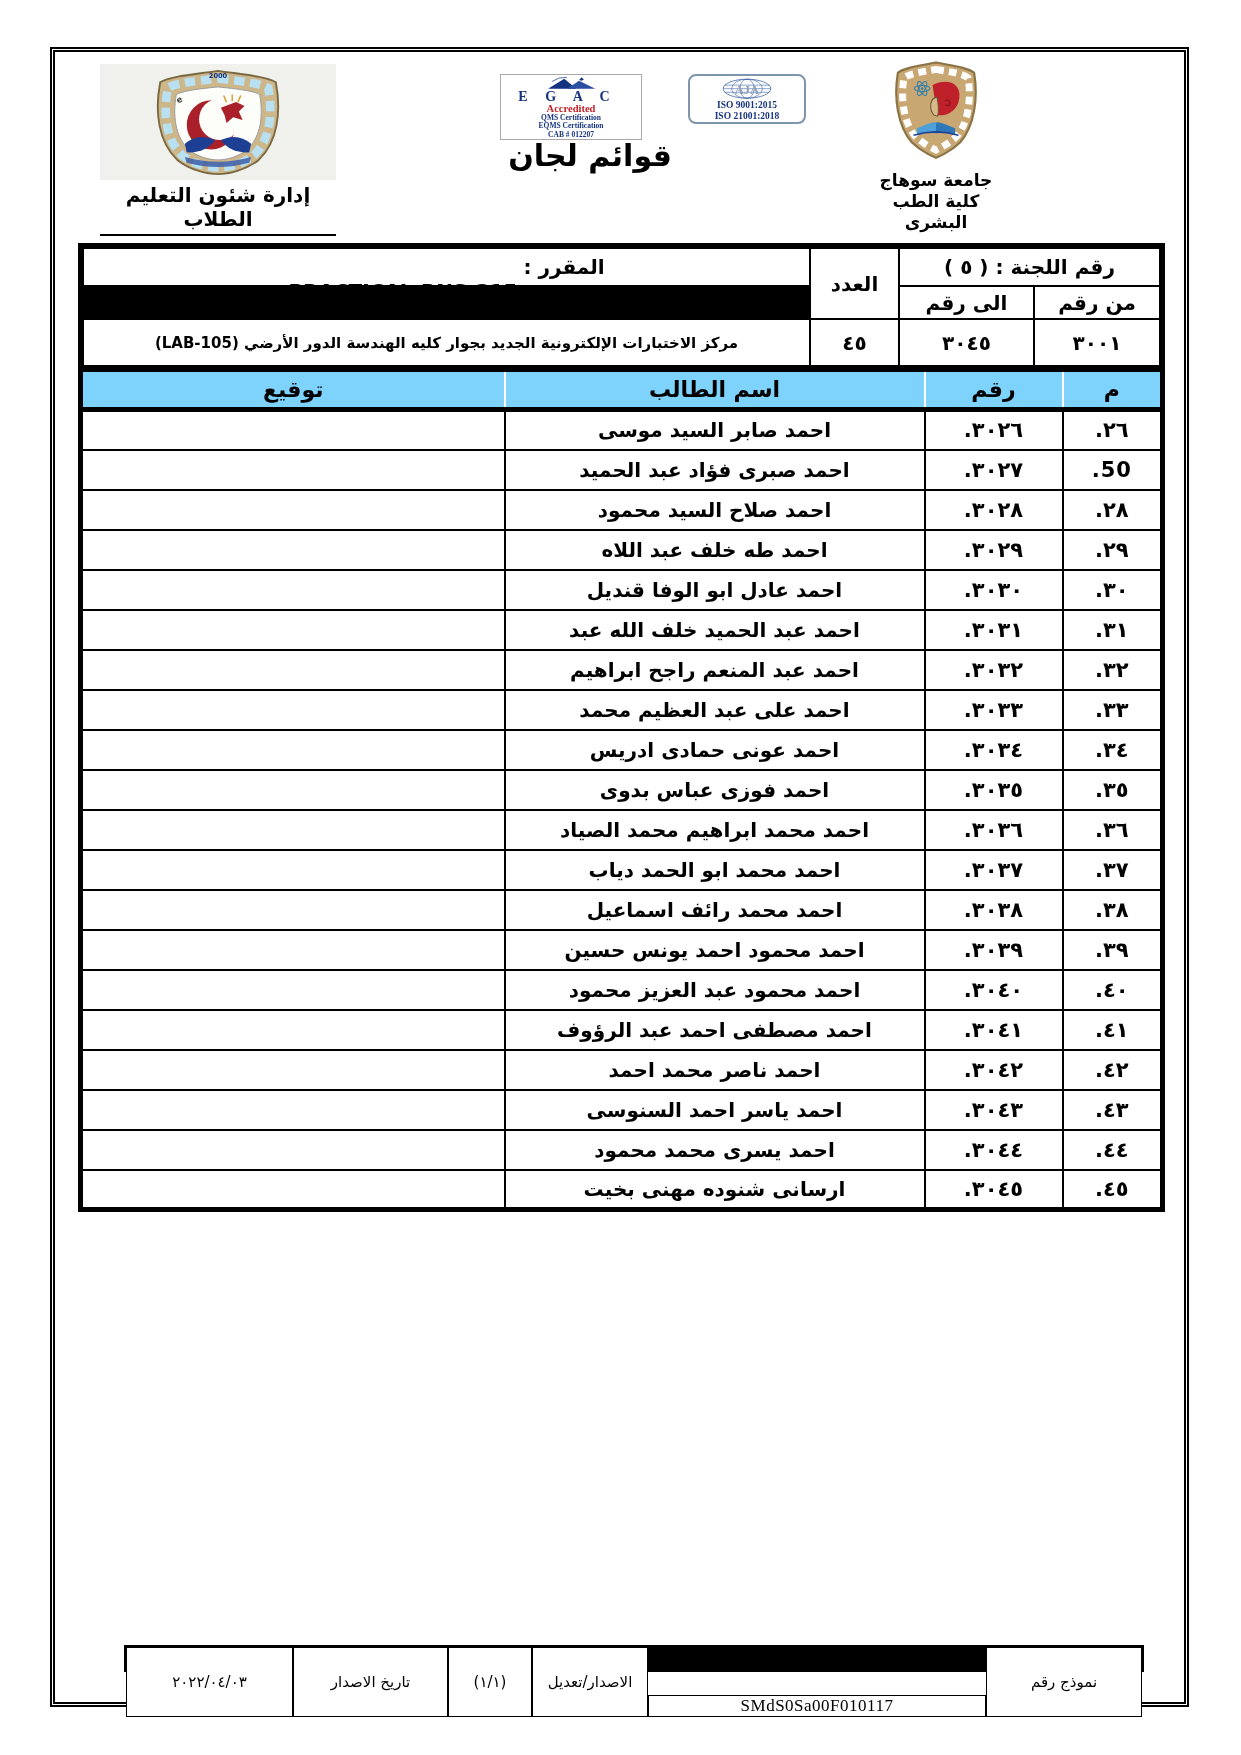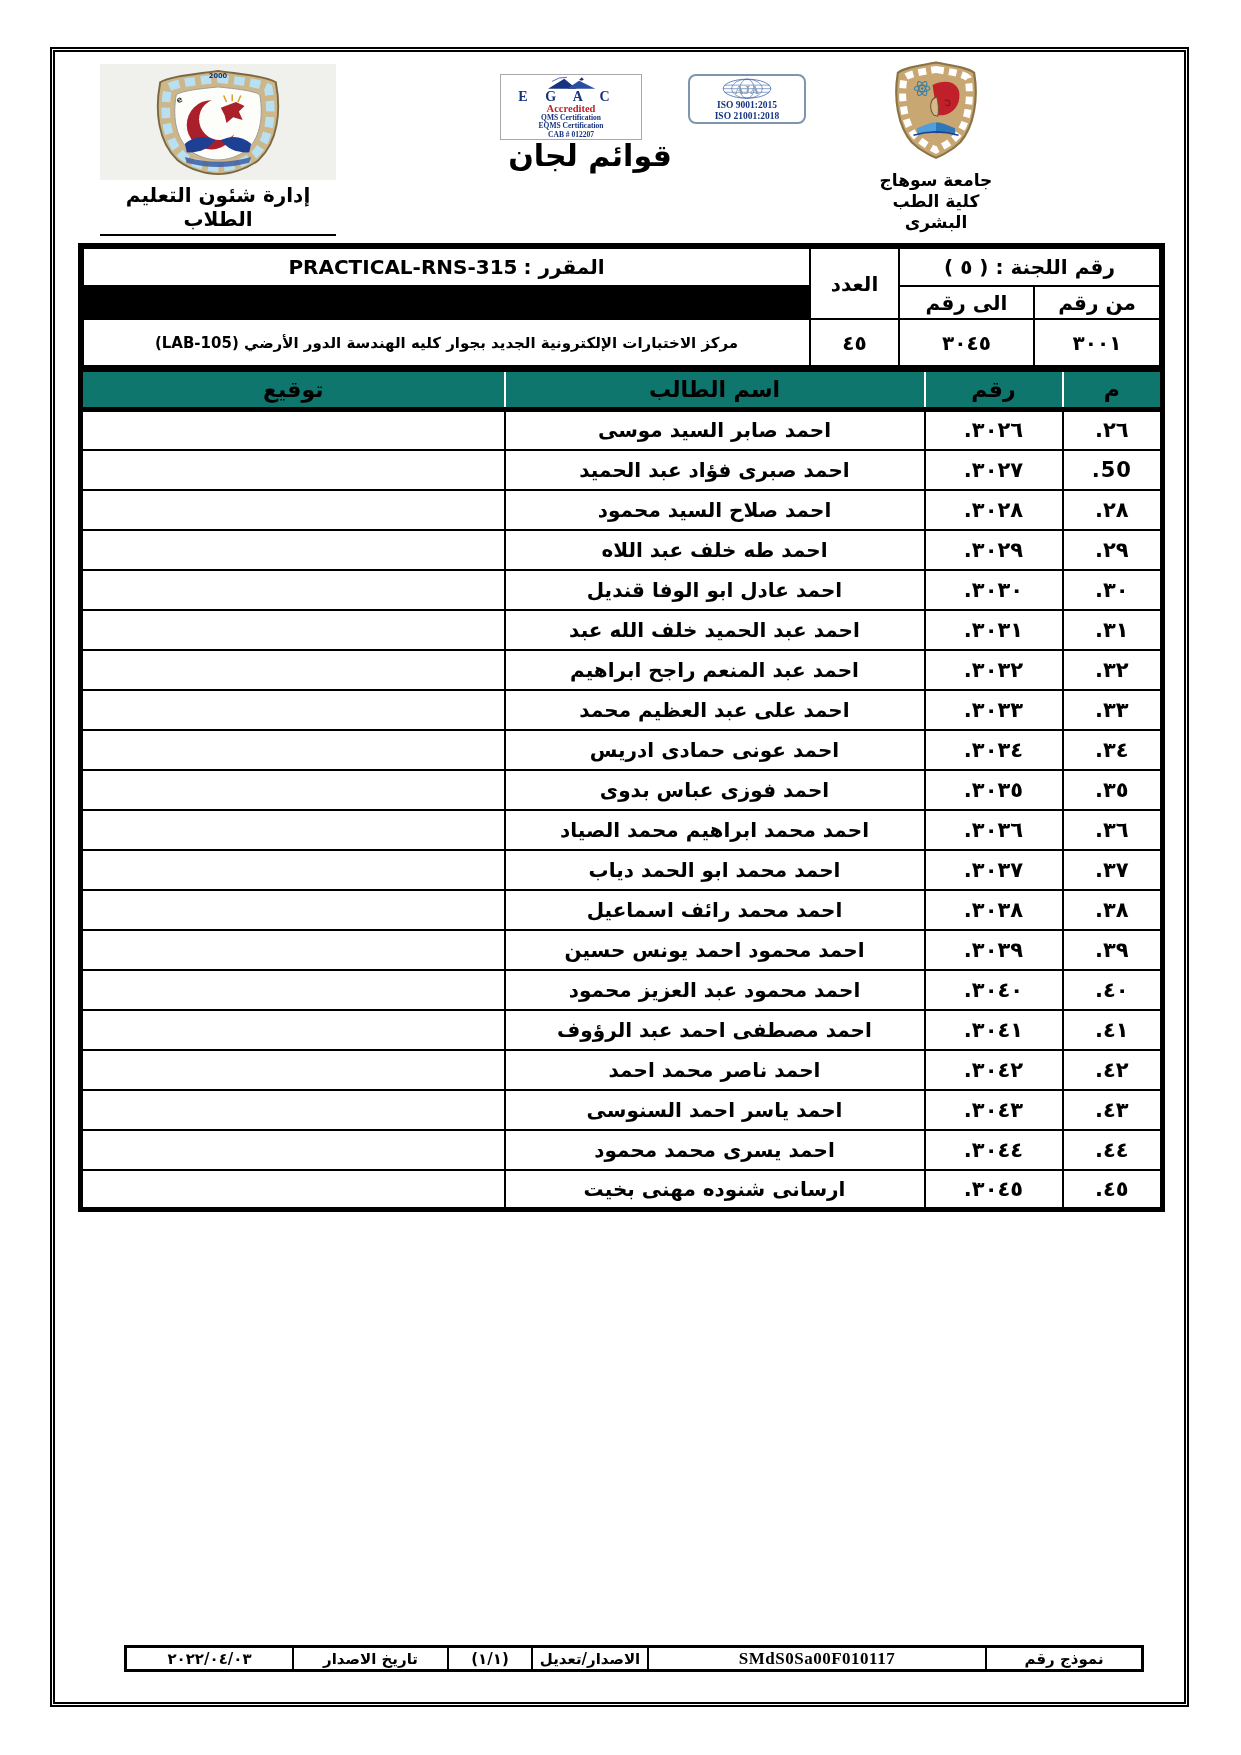--- a/index.html
+++ b/index.html
@@ -37,37 +37,37 @@
   .cell-committee { grid-column:1 / 3; grid-row:1; }
   .cell-count-label { grid-column:3; grid-row:1 / 3; }
   .cell-course { grid-column:4; grid-row:1; }
   .cell-from-label { grid-column:1; grid-row:2; }
   .cell-to-label { grid-column:2; grid-row:2; }
   .cell-date { grid-column:4; grid-row:2; }
   .cell-from-value { grid-column:1; grid-row:3; }
   .cell-to-value { grid-column:2; grid-row:3; }
   .cell-count-value { grid-column:3; grid-row:3; }
   .cell-location { grid-column:4; grid-row:3; font-size:15px; }
-  .ltr { direction:ltr; unicode-bidi:isolate; }
+  .ltr { direction:ltr; unicode-bidi:isolate;margin-top:48px; }
 
   
   table.students { position:absolute; left:78px; top:367px; width:1087px; border-collapse:collapse; direction:rtl; table-layout:fixed; }
   table.students { border:5px solid #000; }
-  table.students th { background:#0f766e; height:40px; font-size:22px; font-weight:bold; border-bottom:5px solid #000; }
+  table.students th { background:#7dd3fc; height:40px; font-size:22px; font-weight:bold; border-bottom:5px solid #000; }
   table.students th + th { border-right:2px solid #fff; }
   table.students td { border:2px solid #000; height:40px; text-align:center; vertical-align:middle; font-weight:bold; }
   td.c-serial, td.c-number { font-size:21px; letter-spacing:1px; white-space:nowrap; }
   td.c-name { font-size:20px; }
   td.c-sign { background:#fff; }
 
   
   .footer-table { position:absolute; left:124px; top:1645px; width:1020px; height:27px; border:2px solid #000; background:#000;
                   display:grid; grid-template-columns:156px 338px 116px 84px 155px auto; direction:rtl; }
   .footer-cell { background:#fff; border:1px solid #000; display:flex; align-items:center; justify-content:center;
-                 font-size:15px; font-weight:bold; white-space:nowrap; }
+                 font-size:15px; font-weight:normal; white-space:nowrap; }
   .footer-serial { font-family:"Liberation Serif","DejaVu Serif",serif; font-size:17px; letter-spacing:.5px; }
 </style>
 </head>
 <body>
 
 <div class="page">
   <div class="page-border"></div>
 
   <div class="left-block">
     <div class="logo-scan">

